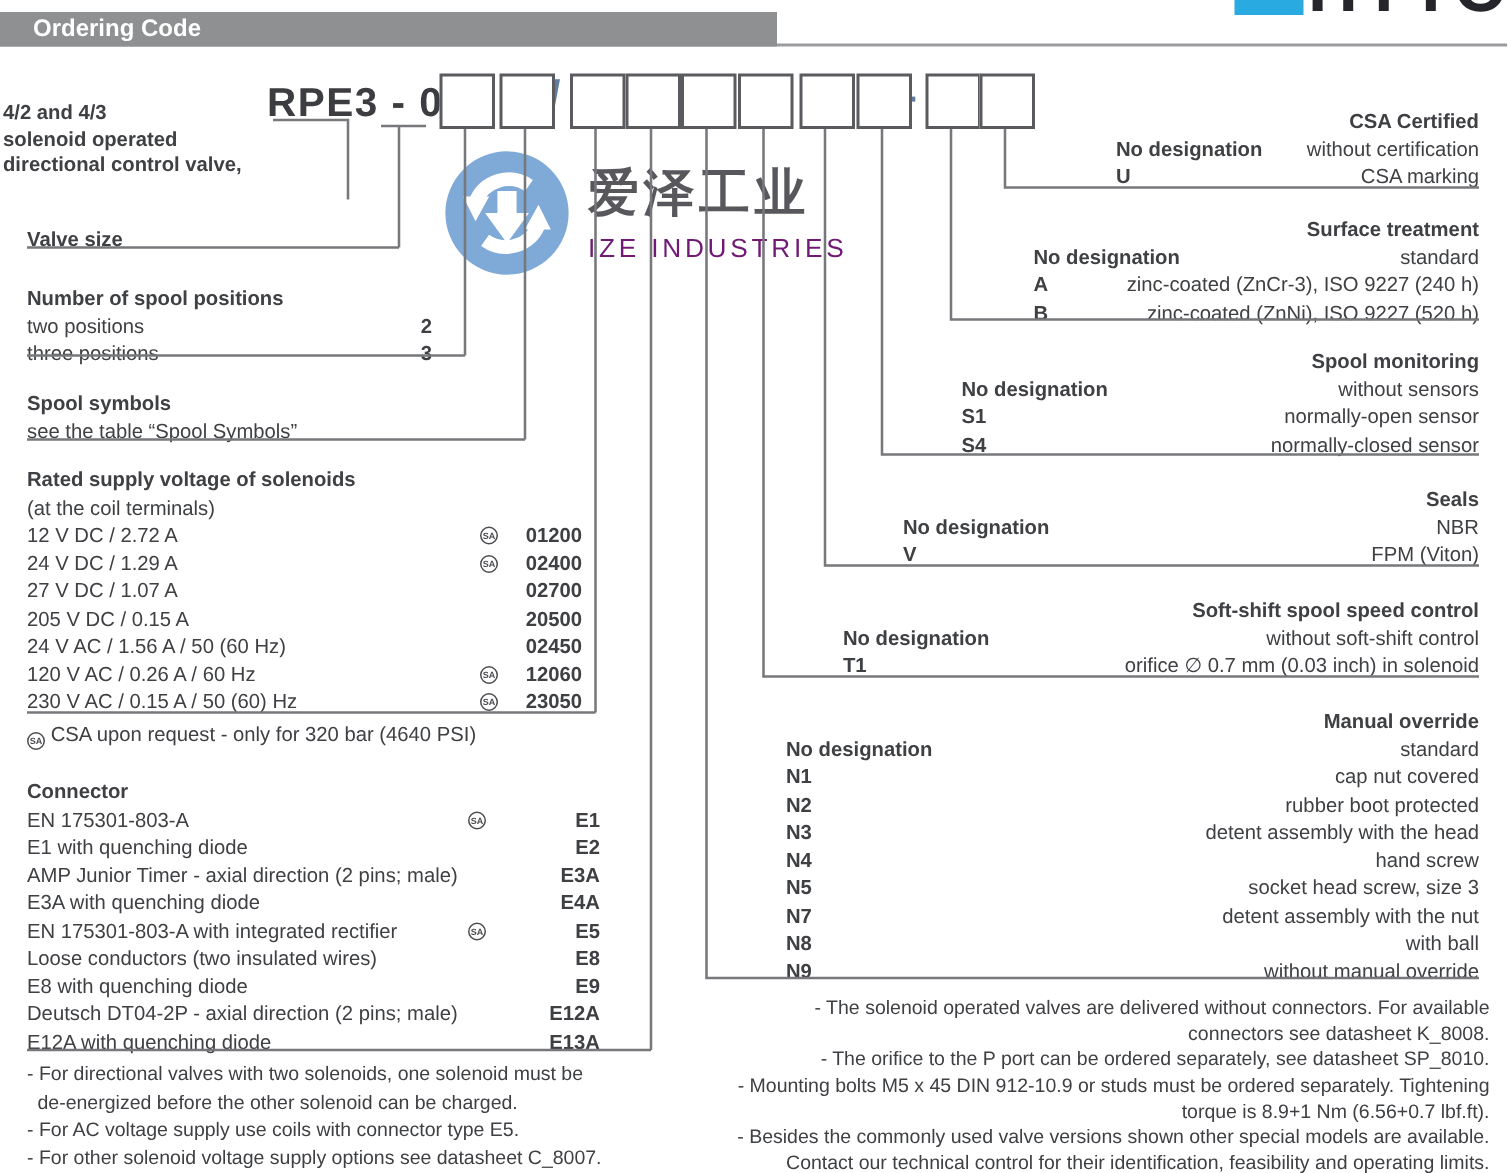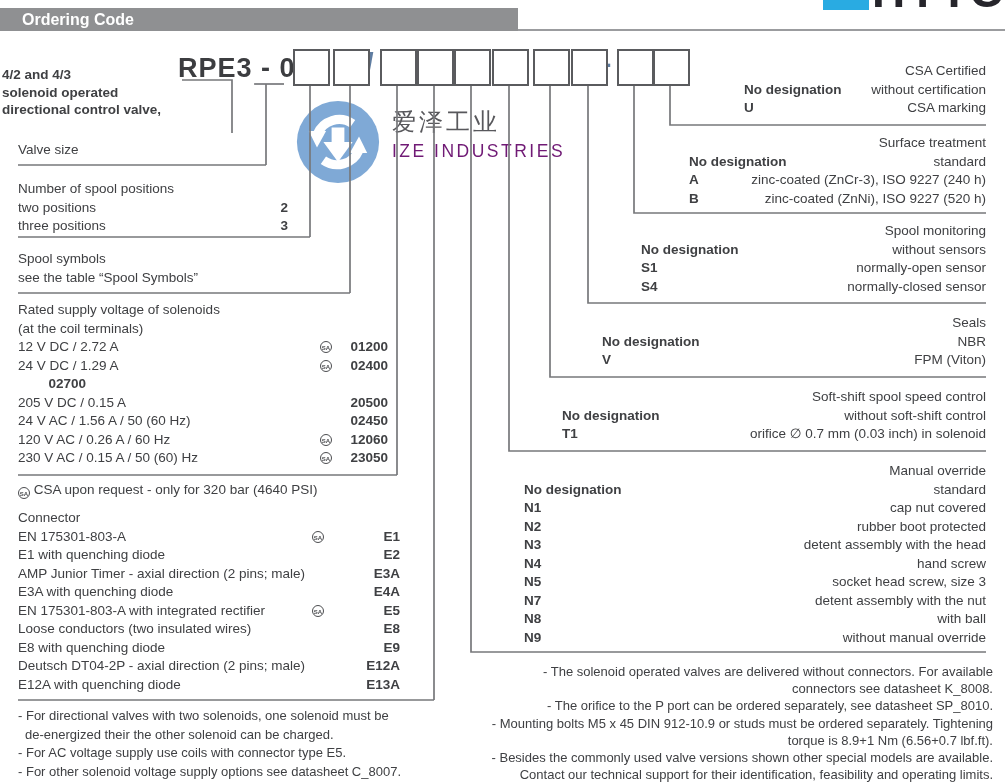--- a/index.html
+++ b/index.html
@@ -15,40 +15,40 @@
   .brand-blue{position:absolute;left:823px;top:0;width:46px;height:10px;}
   .brand-clip{position:absolute;left:872px;top:0;width:133px;height:13px;overflow:hidden;z-index:4;}
   .brand-clip span{position:absolute;left:0;top:-36px;font-size:46px;font-weight:bold;color:#26252b;letter-spacing:2px;}
   
   .code-prefix{position:absolute;left:178px;top:53px;font-size:27px;font-weight:bold;color:#3c3d40;letter-spacing:1px;}
   .code-box{position:absolute;top:49px;width:33px;height:33px;border:2px solid #5a5b5e;background:#fff;z-index:3;}
   .code-slash{position:absolute;left:365px;top:47px;font-size:31px;font-weight:bold;color:#5f7da1;}
   .code-dash{position:absolute;left:602px;top:48px;font-size:28px;font-weight:bold;color:#5f7da1;}
   
   .sec{position:absolute;font-size:13.5px;line-height:18.5px;}
-  .sec .title{font-weight:normal;}
+  .sec .title{font-weight:bold;margin-top:10px;}
   .r-sec .title{text-align:right;}
   .row{display:flex;align-items:center;height:18.5px;}
   .row .code{font-weight:bold;padding-left:44px;}
   .row .desc-r{margin-left:auto;text-align:right;}
   .lrow{display:flex;align-items:center;height:18.5px;}
   .lrow .desc{flex:1;}
   .lrow .slot{width:16px;display:flex;justify-content:flex-start;align-items:center;}
   .lrow .val{text-align:right;font-weight:bold;}
   .v-val{width:52px;}
   .c-val{width:72px;}
   .sp-val{text-align:right;font-weight:bold;margin-left:auto;}
   .csa{display:inline-block;width:12px;height:12px;border:1.4px solid #4c4d50;border-radius:50%;
        font-size:6px;font-weight:bold;color:#4c4d50;text-align:center;line-height:12px;box-sizing:border-box;}
   .csa::after{content:"SA";}
   .intro{font-weight:bold;line-height:17.5px;}
   .notes{font-size:13px;}
   .notes .indent{padding-left:7px;}
   
-  .wm-cn{font-size:24px;font-weight:normal;color:#58585c;letter-spacing:3px;}
+  .wm-cn{font-size:34px;font-weight:bold;color:#58585c;letter-spacing:3px;}
   .wm-en{font-size:17.5px;color:#701a75;letter-spacing:2.5px;margin-top:3px;}
 </style>
 </head>
 <body>
 
 <div class="page">
 
   <div class="watermark" style="left:296px;top:100px;">
     <svg width="84" height="84" viewBox="0 0 92 92">
       <circle cx="46" cy="46" r="45" fill="#7fa9d6"></circle>
@@ -147,20 +147,21 @@
       <span class="val v-val">01200</span>
     </div>
     <div class="lrow">
       <span class="desc">24 V DC / 1.29 A</span>
       <span class="slot">
           <span class="csa"></span>
         </span>
       <span class="val v-val">02400</span>
     </div>
     <div class="lrow">
+      <span class="desc">27 V DC / 1.07 A</span>
       <span class="slot"></span>
       <span class="val v-val">02700</span>
     </div>
     <div class="lrow">
       <span class="desc">205 V DC / 0.15 A</span>
       <span class="slot"></span>
       <span class="val v-val">20500</span>
     </div>
     <div class="lrow">
       <span class="desc">24 V AC / 1.56 A / 50 (60 Hz)</span>
@@ -236,21 +237,21 @@
     </div>
     <div class="lrow">
       <span class="desc">E12A with quenching diode</span>
       <span class="slot"></span>
       <span class="val c-val">E13A</span>
     </div>
   </div>
 
   <div class="sec notes" style="left:18px;top:707px;width:410px;">
     <div>- For directional valves with two solenoids, one solenoid must be</div>
-    <div class="indent">de-energized their the other solenoid can be charged.</div>
+    <div class="indent">de-energized before the other solenoid can be charged.</div>
     <div>- For AC voltage supply use coils with connector type E5.</div>
     <div>- For other solenoid voltage supply options see datasheet C_8007.</div>
   </div>
 
   <div class="sec r-sec" style="left:700px;top:62px;width:286px;">
     <div class="title">CSA Certified</div>
     <div class="row">
       <span class="code">No designation</span>
       <span class="desc-r">without certification</span>
     </div>
@@ -356,16 +357,16 @@
     </div>
   </div>
 
   <div class="sec notes" style="left:468px;top:663px;width:525px;line-height:17.2px;text-align:right;">
     <div>- The solenoid operated valves are delivered without connectors. For available</div>
     <div class="indent">connectors see datasheet K_8008.</div>
     <div>- The orifice to the P port can be ordered separately, see datasheet SP_8010.</div>
     <div>- Mounting bolts M5 x 45 DIN 912-10.9 or studs must be ordered separately. Tightening</div>
     <div class="indent">torque is 8.9+1 Nm (6.56+0.7 lbf.ft).</div>
     <div>- Besides the commonly used valve versions shown other special models are available.</div>
-    <div class="indent">Contact our technical support for their identification, feasibility and operating limits.</div>
+    <div class="indent">Contact our technical control for their identification, feasibility and operating limits.</div>
   </div>
 
 </div>
 
 </body></html>

